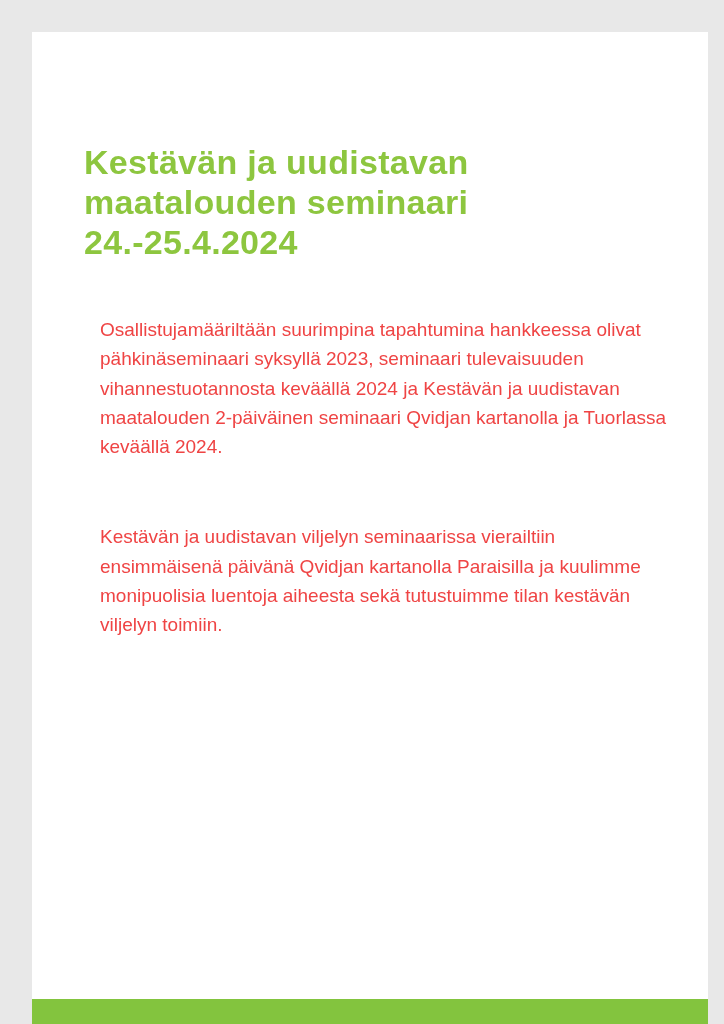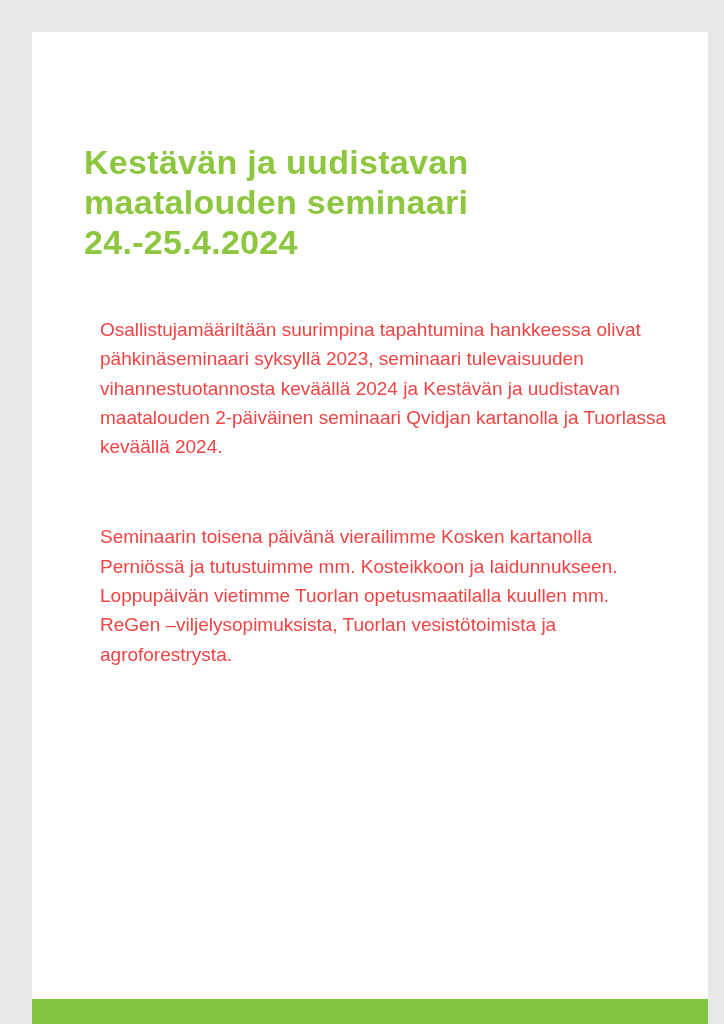--- a/index.html
+++ b/index.html
@@ -57,22 +57,21 @@
   <h1 class="heading">Kestävän ja uudistavan
 maatalouden seminaari
 24.-25.4.2024</h1>
 
   <div class="body-text">
     <p>Osallistujamääriltään suurimpina tapahtumina hankkeessa olivat
 pähkinäseminaari syksyllä 2023, seminaari tulevaisuuden
 vihannestuotannosta keväällä 2024 ja Kestävän ja uudistavan
 maatalouden 2-päiväinen seminaari Qvidjan kartanolla ja Tuorlassa
 keväällä 2024.</p>
-    <p>Seminaarin toisena päivänä vierailimme Kosken kartanolla
-Perniössä ja tutustuimme mm. Kosteikkoon ja laidunnukseen.
-Loppupäivän vietimme Tuorlan opetusmaatilalla kuullen mm.
-ReGen –viljelysopimuksista, Tuorlan vesistötoimista ja
-agroforestrysta.</p>
+    <p>Kestävän ja uudistavan viljelyn seminaarissa vierailtiin
+ensimmäisenä päivänä Qvidjan kartanolla Paraisilla ja kuulimme
+monipuolisia luentoja aiheesta sekä tutustuimme tilan kestävän
+viljelyn toimiin.</p>
   </div>
 
   <div class="footer-bar"></div>
 
 </div>
 
 </body></html>

